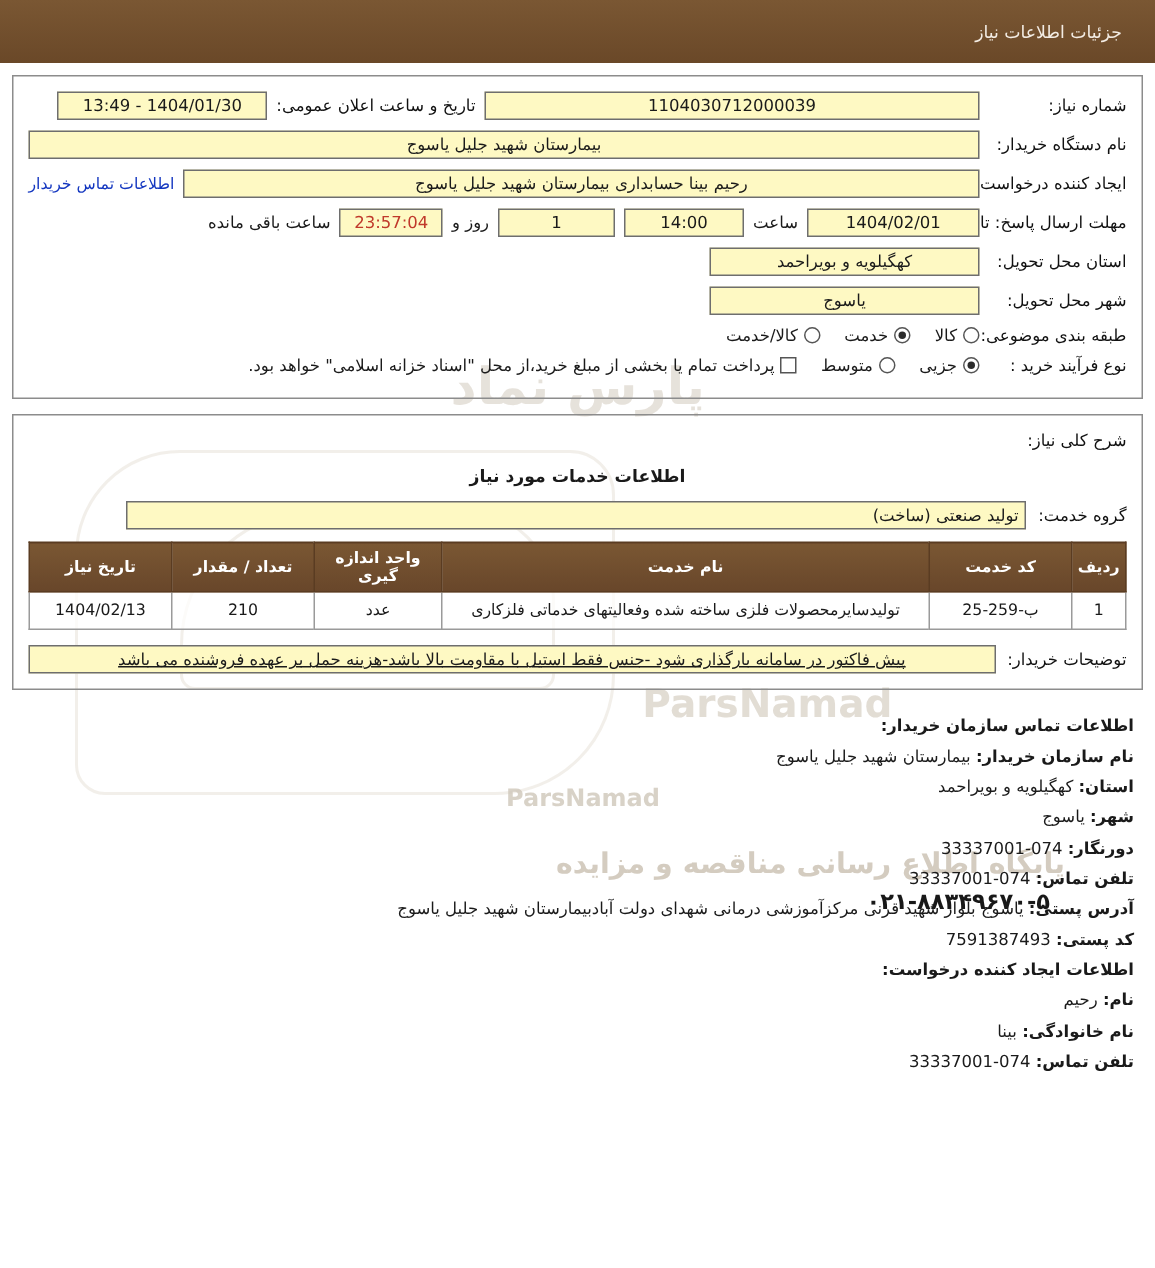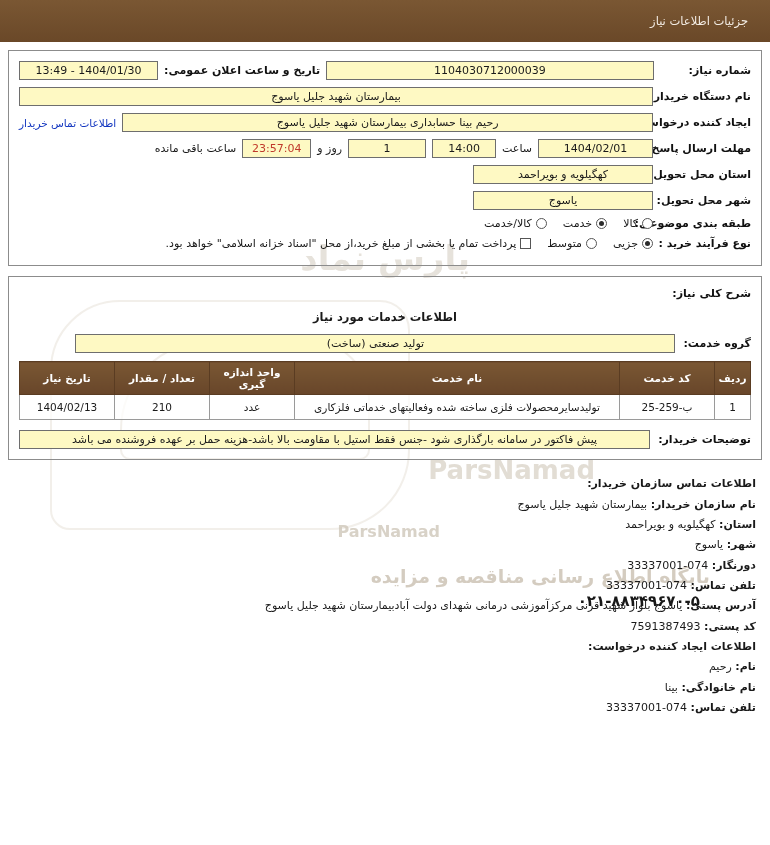--- a/index.html
+++ b/index.html
@@ -72,21 +72,21 @@
   .panel.p2 { padding: 10px 10px 10px 10px; margin-top: 10px; }
 
   
   .row {
     display: flex;
     align-items: center;
     margin-bottom: 7px;
     gap: 6px;
   }
   .lbl {
-    font-weight: bold;
+    font-weight: normal;
     font-size: 11px;
     color: #111;
     white-space: nowrap;
     text-align: right;
   }
   .lbl.w95 { width: 92px; }
 
   .fld {
     border: 1px solid #6e6e6e;
     background: #fef9c3;
@@ -107,21 +107,21 @@
   .f-city { width: 180px; }
 
   .link {
     color: #1437c0;
     font-size: 10.5px;
     text-decoration: none;
     white-space: nowrap;
   }
 
   .f-t1 { width: 115px; }
-  .f-t2 { width: 64px; }
+  .f-t2 { width: 80px; }
   .f-t3 { width: 78px; }
   .f-t4 { width: 69px; color: #c0392b; }
 
   .inline-txt { font-size: 11px; white-space: nowrap; }
 
   
   .radios { display: flex; align-items: center; gap: 16px; }
   .rad { display: flex; align-items: center; gap: 4px; font-size: 11px; white-space: nowrap; }
   .dot {
     width: 11px; height: 11px; border-radius: 50%;
@@ -135,21 +135,21 @@
     background: #2b2b2b;
   }
   .chk {
     width: 11px; height: 11px;
     border: 1px solid #555; background: #fff; display: inline-block;
   }
 
   
   .p2row { display: flex; align-items: center; gap: 8px; margin-bottom: 8px;}
   .f-desc { width: 180px; }
-  .f-group { width: 600px; }
+  .f-group { width: 600px; text-align: right; }
   .h-center {
     text-align: center;
     font-weight: bold;
     font-size: 11.5px;
     margin: 10px 0 10px 0;
   }
 
   table.svc {
     width: 100%;
     border-collapse: collapse;
@@ -176,21 +176,21 @@
   .c-code { width: 95px; }
   .c-name { width: auto; }
   .c-unit { width: 85px; }
   .c-qty { width: 95px; }
   .c-date { width: 95px; }
 
   .buyer-note {
     display: flex; align-items: center; gap: 8px;
     margin-top: 10px;
   }
-  .buyer-note .fld { flex: 1 1 auto; text-align: center; }
+  .buyer-note .fld { flex: 1 1 auto; text-align: center; text-decoration: underline; }
 
   
   .contacts {
     margin: 14px 14px 0 14px;
     position: relative;
     z-index: 2;
     line-height: 1.85;
     font-size: 11px;
   }
   .contacts .head { font-weight: bold; }

